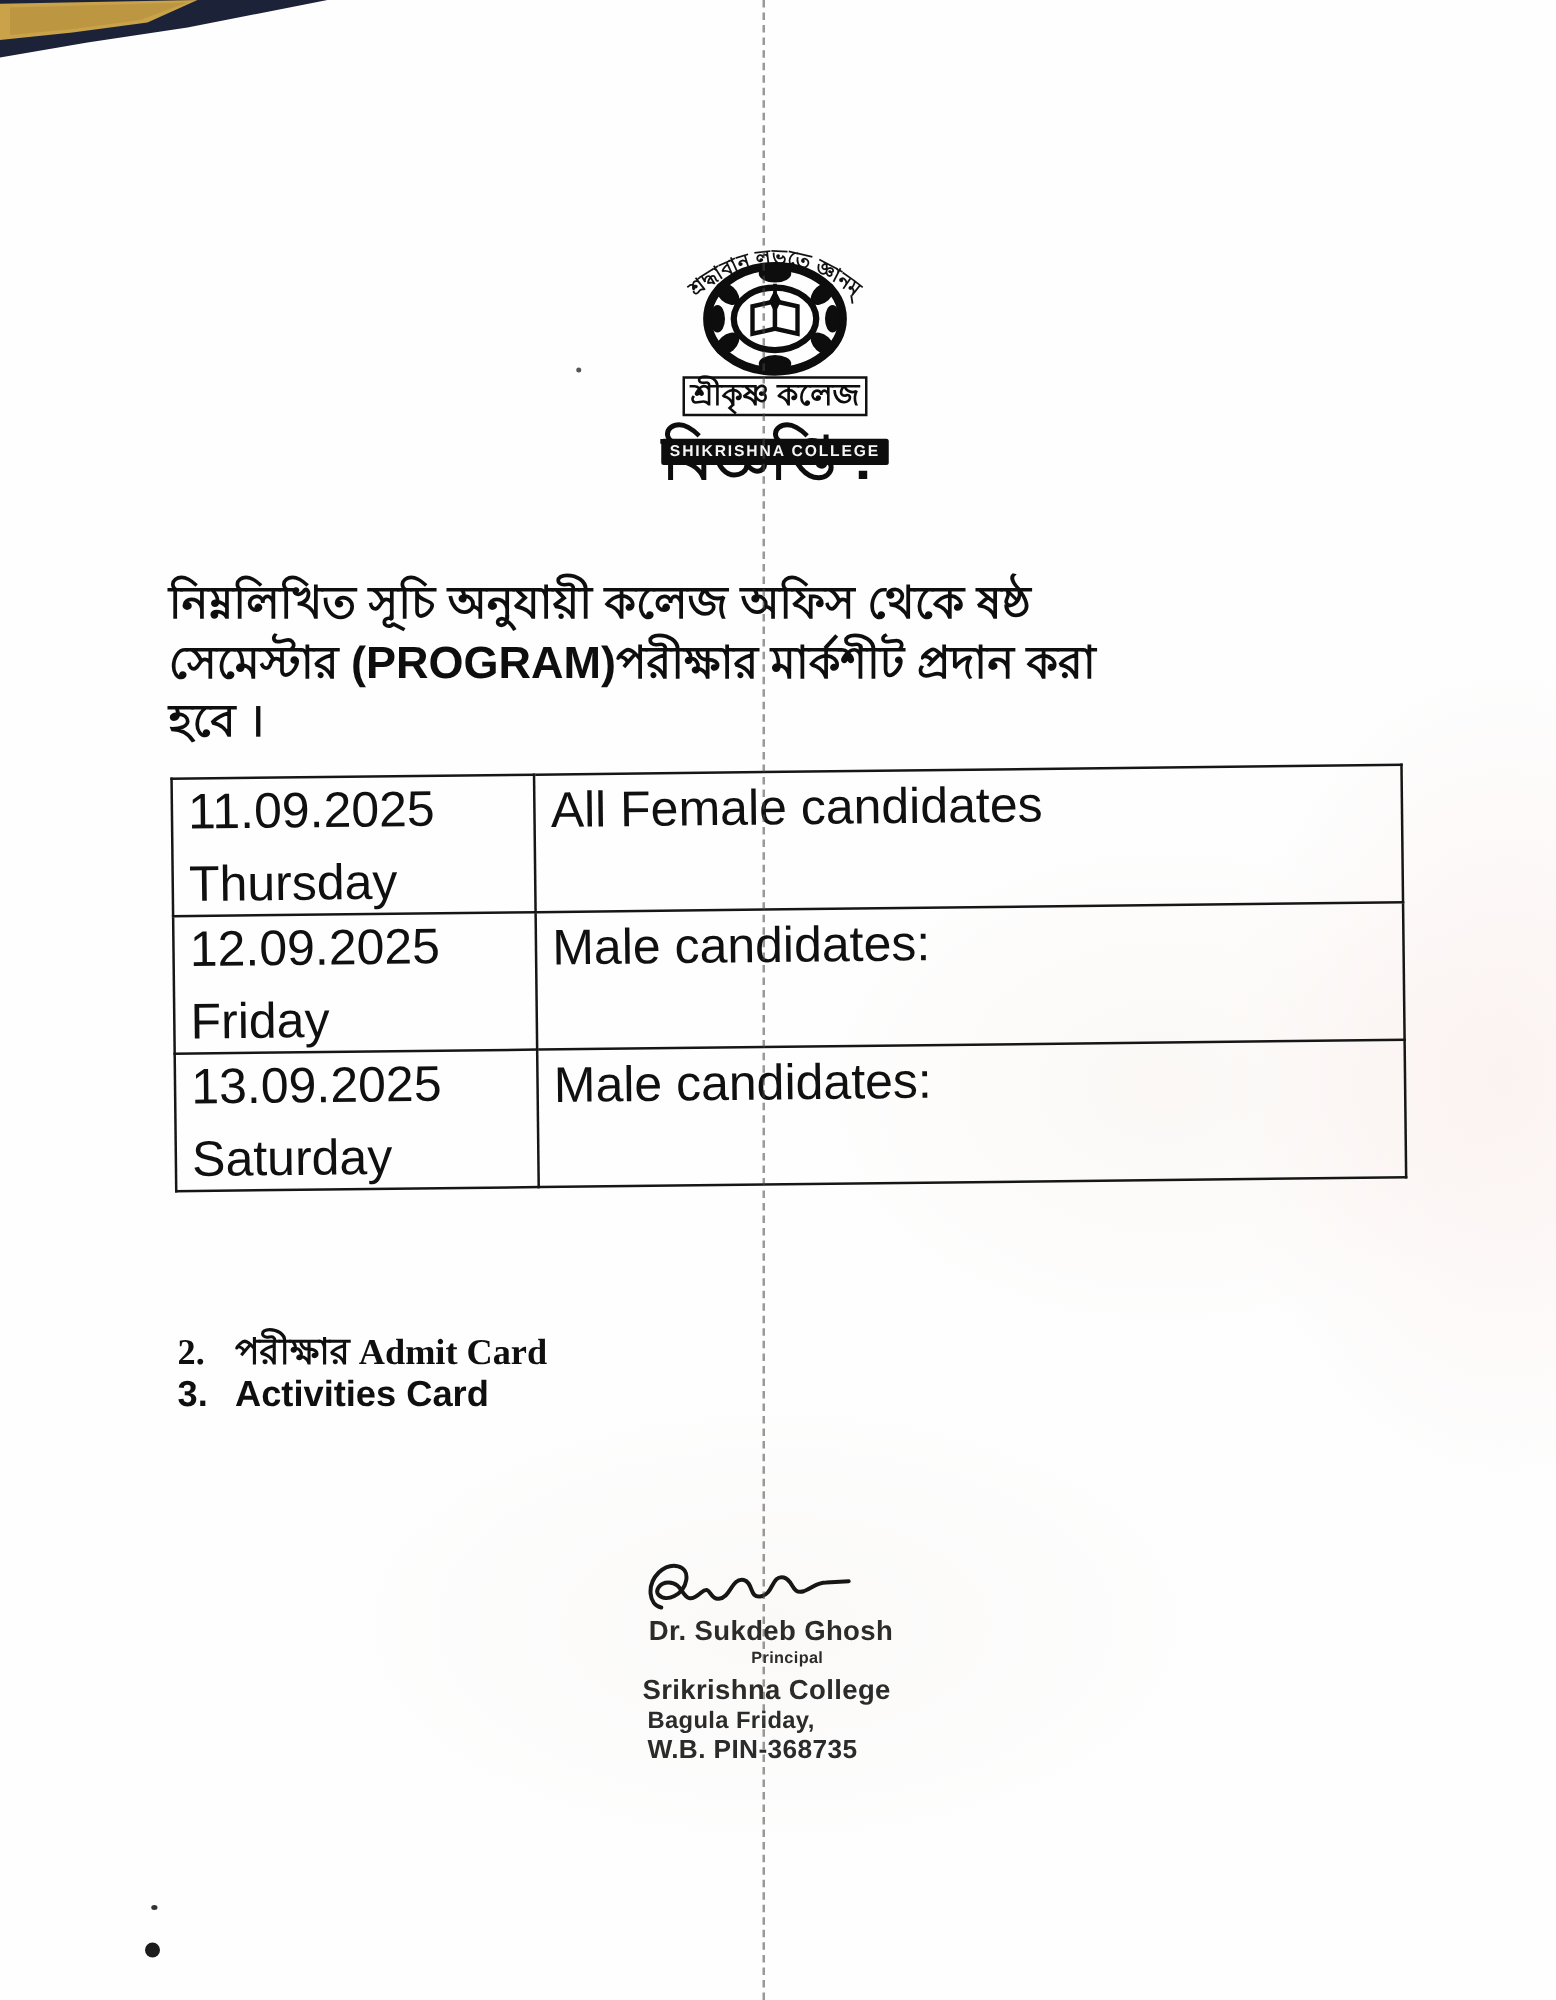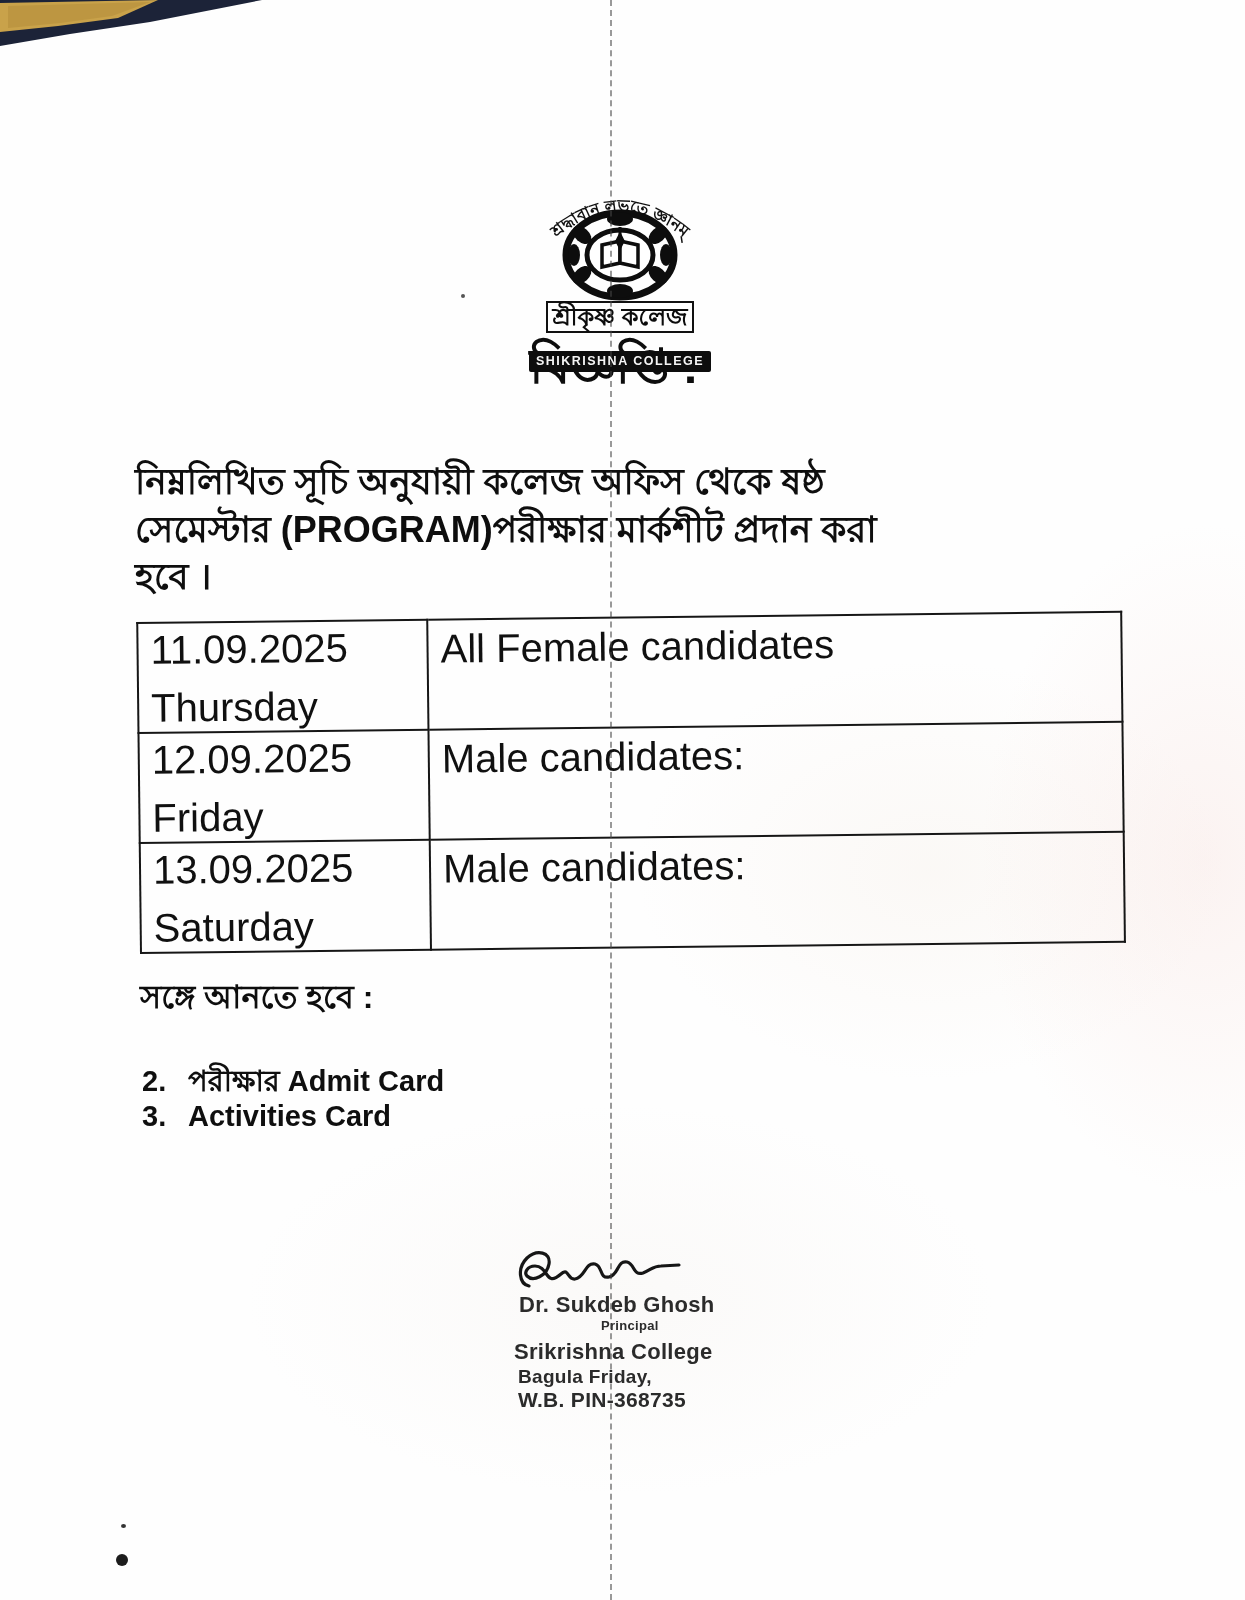--- a/index.html
+++ b/index.html
@@ -64,21 +64,21 @@
   .cell-day{font-size:40px;color:#101010;line-height:1.1;margin-top:14px;}
   .cell-group{font-size:40px;color:#101010;padding-top:4px;}
   
   .bring-heading{
     position:absolute;left:140px;top:972px;
     font-size:32px;font-weight:700;color:#0d0d0d;
   }
   .bring-item{position:absolute;left:142px;font-size:29px;font-weight:600;color:#0f0f0f;}
   .bring-item .num{display:inline-block;width:46px;font-weight:600;}
   .bi-1{top:1014px;font-weight:700;}
-  .bi-2{top:1058px;font-weight:700;}
+  .bi-2{top:1058px;font-weight:700;font-family:Liberation Serif, serif;}
   .bi-3{top:1100px;font-weight:600;}
   
   .signature-script{position:absolute;left:515px;top:1248px;z-index:6;}
   .sig-line{position:absolute;color:#2b2b2b;font-weight:700;letter-spacing:.3px;}
   .sig-name{left:519px;top:1292px;font-size:22px;}
   .sig-title{left:601px;top:1318px;font-size:13px;}
   .sig-college{left:514px;top:1339px;font-size:22px;}
   .sig-addr1{left:518px;top:1366px;font-size:19px;}
   .sig-addr2{left:518px;top:1388px;font-size:21px;}
   
@@ -166,21 +166,20 @@
             <div class="cell-day">Saturday</div>
           </td>
           <td>
             <div class="cell-group">Male candidates:</div>
           </td>
         </tr>
       </tbody>
     </table>
   </div>
 
-  <div class="bring-heading">সঙ্গে আনতে হবে :</div>
   <div class="bring-item bi-2">
     <span class="num">2.</span><span>পরীক্ষার Admit Card</span>
   </div>
   <div class="bring-item bi-3">
     <span class="num">3.</span><span>Activities Card</span>
   </div>
 
   <svg class="signature-script" width="170" height="52" viewBox="0 0 170 52">
     <path d="M14,38 C4,36 2,20 12,10 C22,1 36,4 34,16 C32,28 18,34 12,28
              C9,25 12,18 20,18 C34,18 30,40 46,26 C54,19 52,32 60,31

